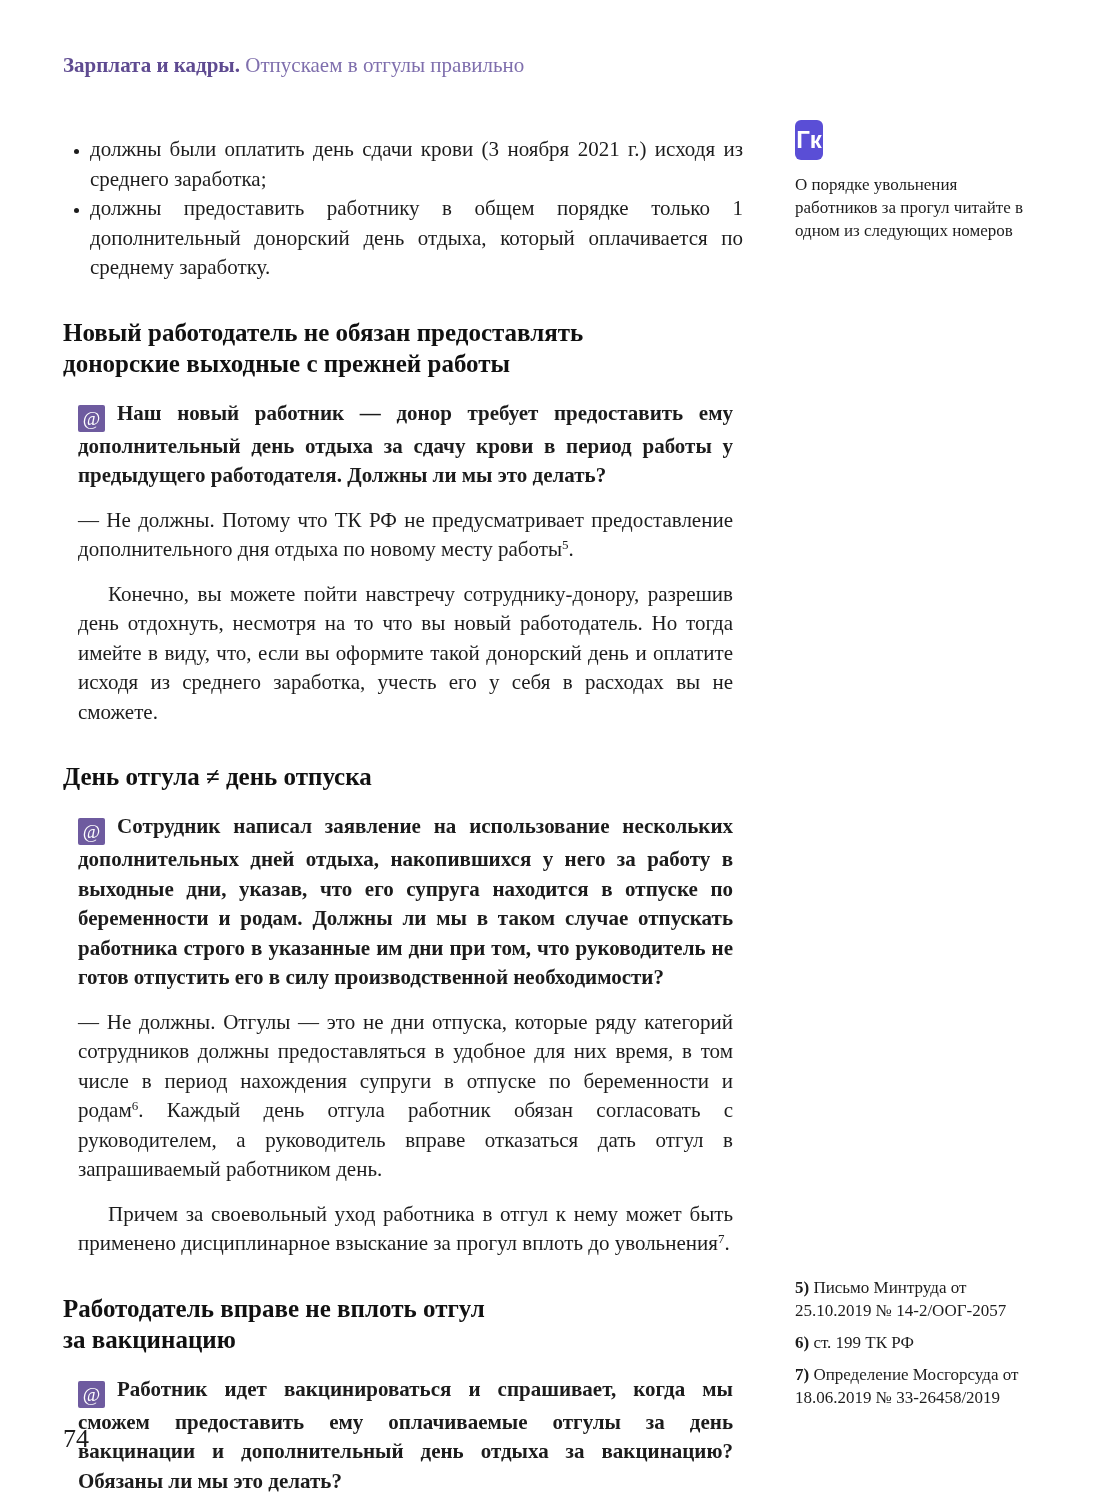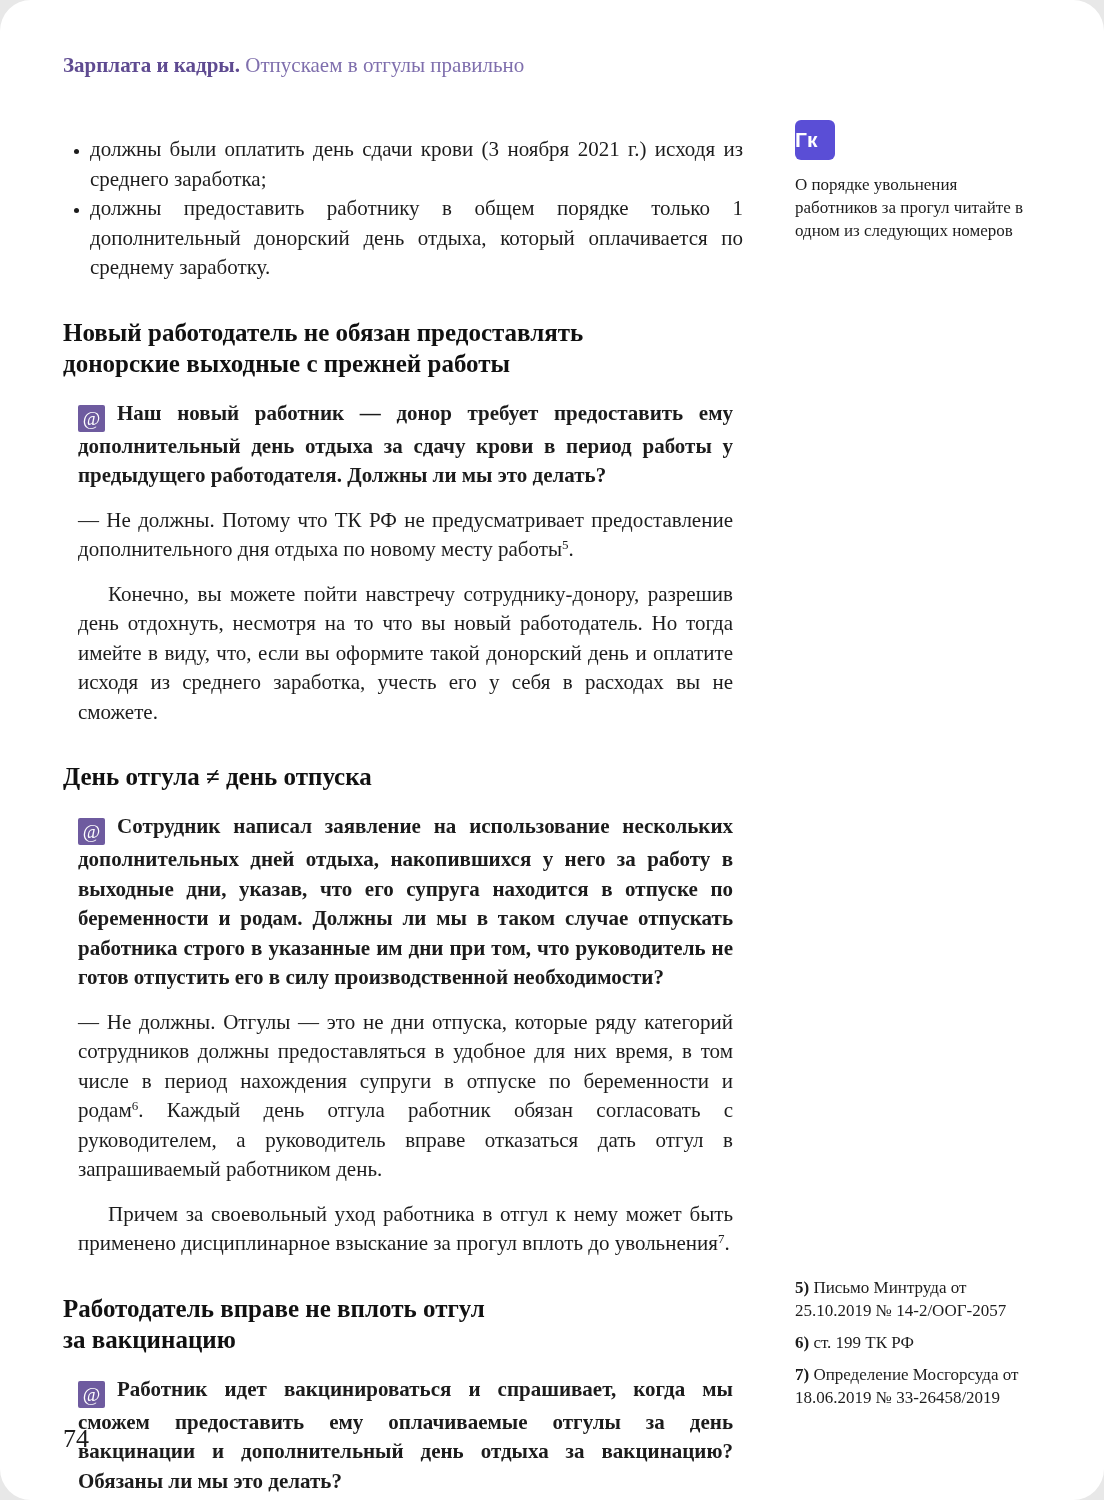--- a/index.html
+++ b/index.html
@@ -5,21 +5,20 @@
   html, body { margin: 0; padding: 0; background: #e8e8e8; }
   .page {
     position: relative;
     width: 1104px;
     height: 1500px;
     background: #ffffff;
     font-family: "Liberation Serif", "DejaVu Serif", serif;
     color: #1c1c1c;
     overflow: hidden;
     margin: 0 auto;
-    border-radius: 31px;
   }
 
   
   .running-head {
     position: absolute;
     left: 63px;
     top: 52px;
     font-size: 21px;
     line-height: 26px;
     white-space: nowrap;
@@ -81,30 +80,30 @@
   .sidebar-note {
     position: absolute;
     left: 795px;
     top: 120px;
     width: 230px;
     font-size: 17px;
     line-height: 23px;
     color: #1c1c1c;
   }
   .gk-badge {
-    width: 40px;
+    width: 28px;
     height: 40px;
     background: #5a4ed6;
     border-radius: 6px;
     color: #ffffff;
     font-family: "Liberation Sans", sans-serif;
     font-weight: bold;
-    font-size: 21px;
+    font-size: 24px;
     line-height: 40px;
-    text-align: left;
+    text-align: center;
     margin-bottom: 13px;
   }
 
   .footnotes {
     position: absolute;
     left: 795px;
     top: 1276px;
     width: 240px;
     font-size: 17px;
     line-height: 23px;

